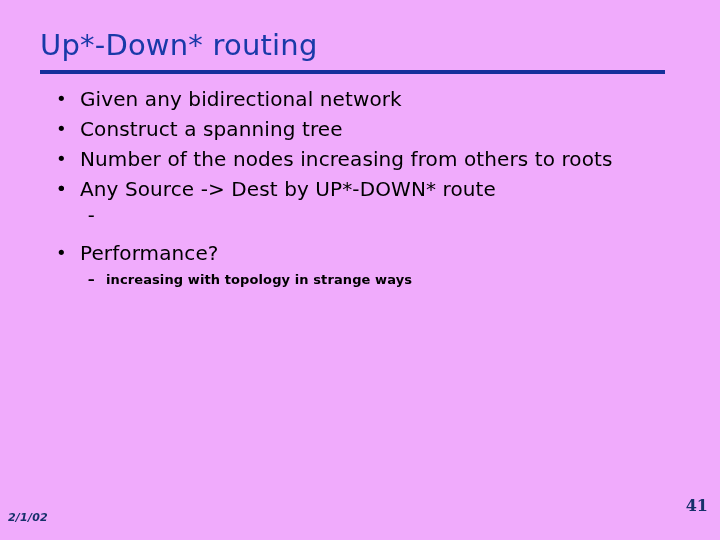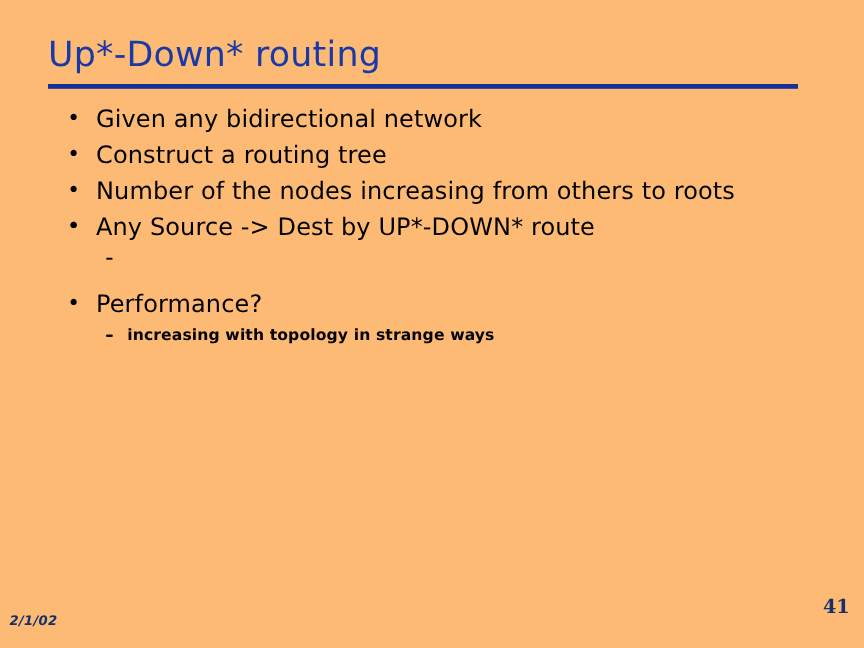--- a/index.html
+++ b/index.html
@@ -10,21 +10,21 @@
     width: 720px;
     height: 540px;
     background: #ffffff;
     font-family: "DejaVu Sans", sans-serif;
     overflow: hidden;
   }
   .slide {
     position: relative;
     width: 720px;
     height: 540px;
-    background: #fdba74;
+    background: #f0abfc;
     box-sizing: border-box;
   }
 
   
   .title-block {
     position: absolute;
     left: 40px;
     top: 28px;
     width: 630px;
   }
@@ -142,21 +142,21 @@
 
   <div class="body-block">
 
     <div class="bullet-l1">
       <span class="marker">•</span>
       <span>Given any bidirectional network</span>
     </div>
 
     <div class="bullet-l1">
       <span class="marker">•</span>
-      <span>Construct a routing tree</span>
+      <span>Construct a spanning tree</span>
     </div>
 
     <div class="bullet-l1">
       <span class="marker">•</span>
       <span>Number of the nodes increasing from others to roots</span>
     </div>
 
     <div class="bullet-l1">
       <span class="marker">•</span>
     </div>

